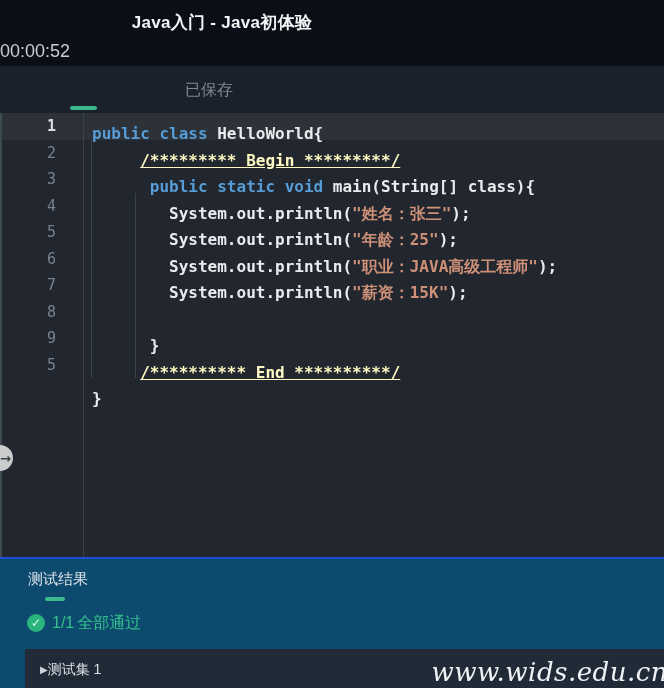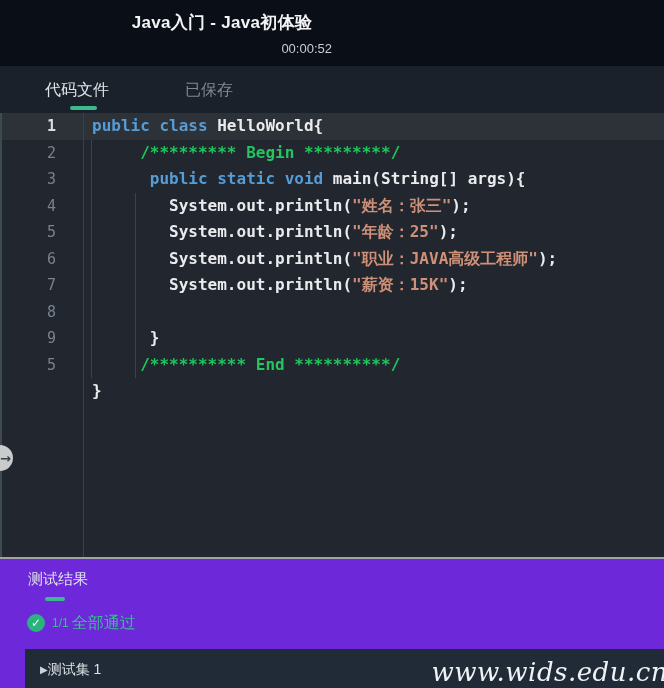--- a/index.html
+++ b/index.html
@@ -10,22 +10,22 @@
     color: #e6e9ed;
   }
 
   
   .topbar { position:absolute; top:0; left:0; width:664px; height:66px; background:#0a0f17; }
   .topbar .title {
     position:absolute; top:11px; left:0; width:406px; text-align:center;
     font-size:17px; font-weight:700; color:#f2f4f6; letter-spacing:.3px;padding-left:38px;
   }
   .topbar .timer {
-    position:absolute; top:41px; left:0; width:332px; text-align:right;
-    font-size:13px; color:#c8cdd3;
+    position:absolute; top:41px; left:0; width:332px; text-align:left;
+    font-size:18px; color:#c8cdd3;
   }
 
   
   .tabbar { position:absolute; top:66px; left:0; width:664px; height:47px; background:#1a212b; }
   .tab { position:absolute; top:0; height:47px; line-height:47px; font-size:16px; cursor:pointer; }
   .tab-code { left:45px; color:#e0e4e9; }
   .tab-saved { left:185px; color:#7f8893;text-align:right; }
   .tab-underline {
     position:absolute; left:70px; bottom:3px; width:27px; height:4px;
     background:#3dba8d; border-radius:2px;
@@ -44,58 +44,58 @@
     border-right:1px solid #3a414c; padding-top:0;
   }
   .gutter .ln {
     height:26.5px; line-height:26.5px; text-align:right; padding-right:27px;
     font-size:15px; color:#788290;
   }
   .gutter .ln.active { color:#d8dde2; font-weight:bold; }
   .indent-guide { position:absolute; width:1px; background:#3a424d; }
   .guide-1 { left:91px; top:26.5px; height:238.5px; }
   .guide-2 { left:135px; top:79.5px; height:185.5px; }
-  .code-area { position:absolute; left:92px; top:0; right:0; height:532px; }
+  .code-area { position:absolute; left:92px; top:8px; right:0; height:532px; }
   .code-line {
     height:26.5px; line-height:26.5px; white-space:pre;
     font-size:16px; font-weight:600; color:#e9ebee;
   }
   .kw  { color:#569cd6; }
-  .cm  { color:#22c55e; }
+  .cm  { color:#fef9c3;text-decoration:underline; }
   .str { color:#ce9178; }
   .pl  { color:#e9ebee; }
 
   
   .drawer-handle {
     position:absolute; left:-13px; top:332px; width:26px; height:26px;
     background:#c9cbcd; border-radius:50%; cursor:pointer;
     display:flex; align-items:center; justify-content:flex-end;
   }
   .drawer-handle .arrow {
     font-size:13px; color:#3a3f45; font-weight:bold; padding-right:2px;
     font-family:"DejaVu Sans",sans-serif; line-height:1;
   }
 
   
   .result-panel {
     position:absolute; top:557px; left:0; width:664px; height:131px;
-    background:#6d28d9; border-top:2px solid #a3a3a3;
+    background:#0c4a6e; border-top:2px solid #1d4ed8;
   }
   .result-title { position:absolute; top:11px; left:28px; font-size:15px; color:#e1e5ea; }
   .result-underline {
     position:absolute; top:38px; left:45px; width:20px; height:4px;
     background:#3dba8d; border-radius:2px;
   }
   .pass-row { position:absolute; top:53px; left:27px; height:22px; display:flex; align-items:center; }
   .check-circle {
     width:18px; height:18px; border-radius:50%; background:#2ab37c;
     display:flex; align-items:center; justify-content:center; flex:0 0 18px;
   }
   .check-circle .check { color:#eafff5; font-size:12px; font-weight:bold; line-height:1; }
-  .pass-score { margin-left:7px; font-size:12px; color:#36c08c; }
+  .pass-score { margin-left:7px; font-size:16px; color:#36c08c; }
   .pass-status { margin-left:3px; font-size:16px; color:#36c08c; }
   .testset-bar {
     position:absolute; top:90px; left:25px; width:639px; height:41px;
     background:#202b37; cursor:pointer; display:flex; align-items:center;
   }
   .testset-bar .tri { margin-left:15px; font-size:10px; color:#cdd3da; }
   .testset-bar .testset-label { margin-left:0; font-size:14px; color:#dee2e7; }
 
   .watermark {
     position:absolute; right:-4px; bottom:1px;
@@ -108,21 +108,20 @@
 <body>
 
 <div class="app">
 
   <div class="topbar">
     <div class="title">Java入门 - Java初体验</div>
     <div class="timer">00:00:52</div>
   </div>
 
   <div class="tabbar">
-    <div class="tab tab-code">代码文件</div>
     <div class="tab tab-saved">已保存</div>
     <div class="tab-underline"></div>
   </div>
 
   <div class="editor">
     <div class="active-line-hl"></div>
     <div class="indent-guide guide-1"></div>
     <div class="indent-guide guide-2"></div>
 
     <div class="gutter">
@@ -134,21 +133,21 @@
       <div class="ln">6</div>
       <div class="ln">7</div>
       <div class="ln">8</div>
       <div class="ln">9</div>
       <div class="ln">5</div>
     </div>
 
     <div class="code-area">
       <div class="code-line"><span class="kw">public class </span><span class="pl">HelloWorld{</span></div>
       <div class="code-line"><span class="pl">     </span><span class="cm">/********* Begin *********/</span></div>
-      <div class="code-line"><span class="pl">      </span><span class="kw">public static void </span><span class="pl">main(String[] args){</span></div>
+      <div class="code-line"><span class="pl">      </span><span class="kw">public static void </span><span class="pl">main(String[] class){</span></div>
       <div class="code-line"><span class="pl">        System.out.println(</span><span class="str">"姓名：张三"</span><span class="pl">);</span></div>
       <div class="code-line"><span class="pl">        System.out.println(</span><span class="str">"年龄：25"</span><span class="pl">);</span></div>
       <div class="code-line"><span class="pl">        System.out.println(</span><span class="str">"职业：JAVA高级工程师"</span><span class="pl">);</span></div>
       <div class="code-line"><span class="pl">        System.out.println(</span><span class="str">"薪资：15K"</span><span class="pl">);</span></div>
       <div class="code-line"><span class="pl"></span></div>
       <div class="code-line"><span class="pl">      }</span></div>
       <div class="code-line"><span class="pl">     </span><span class="cm">/********** End **********/</span></div>
       <div class="code-line"><span class="pl">}</span></div>
     </div>
 

